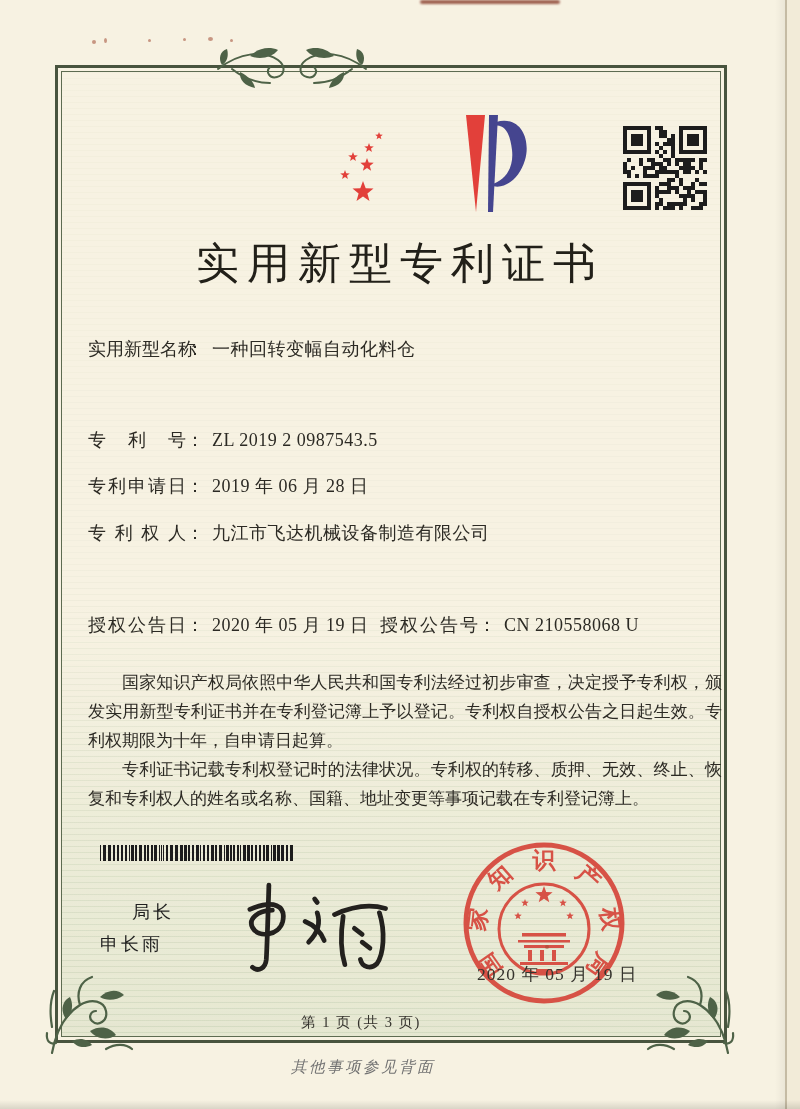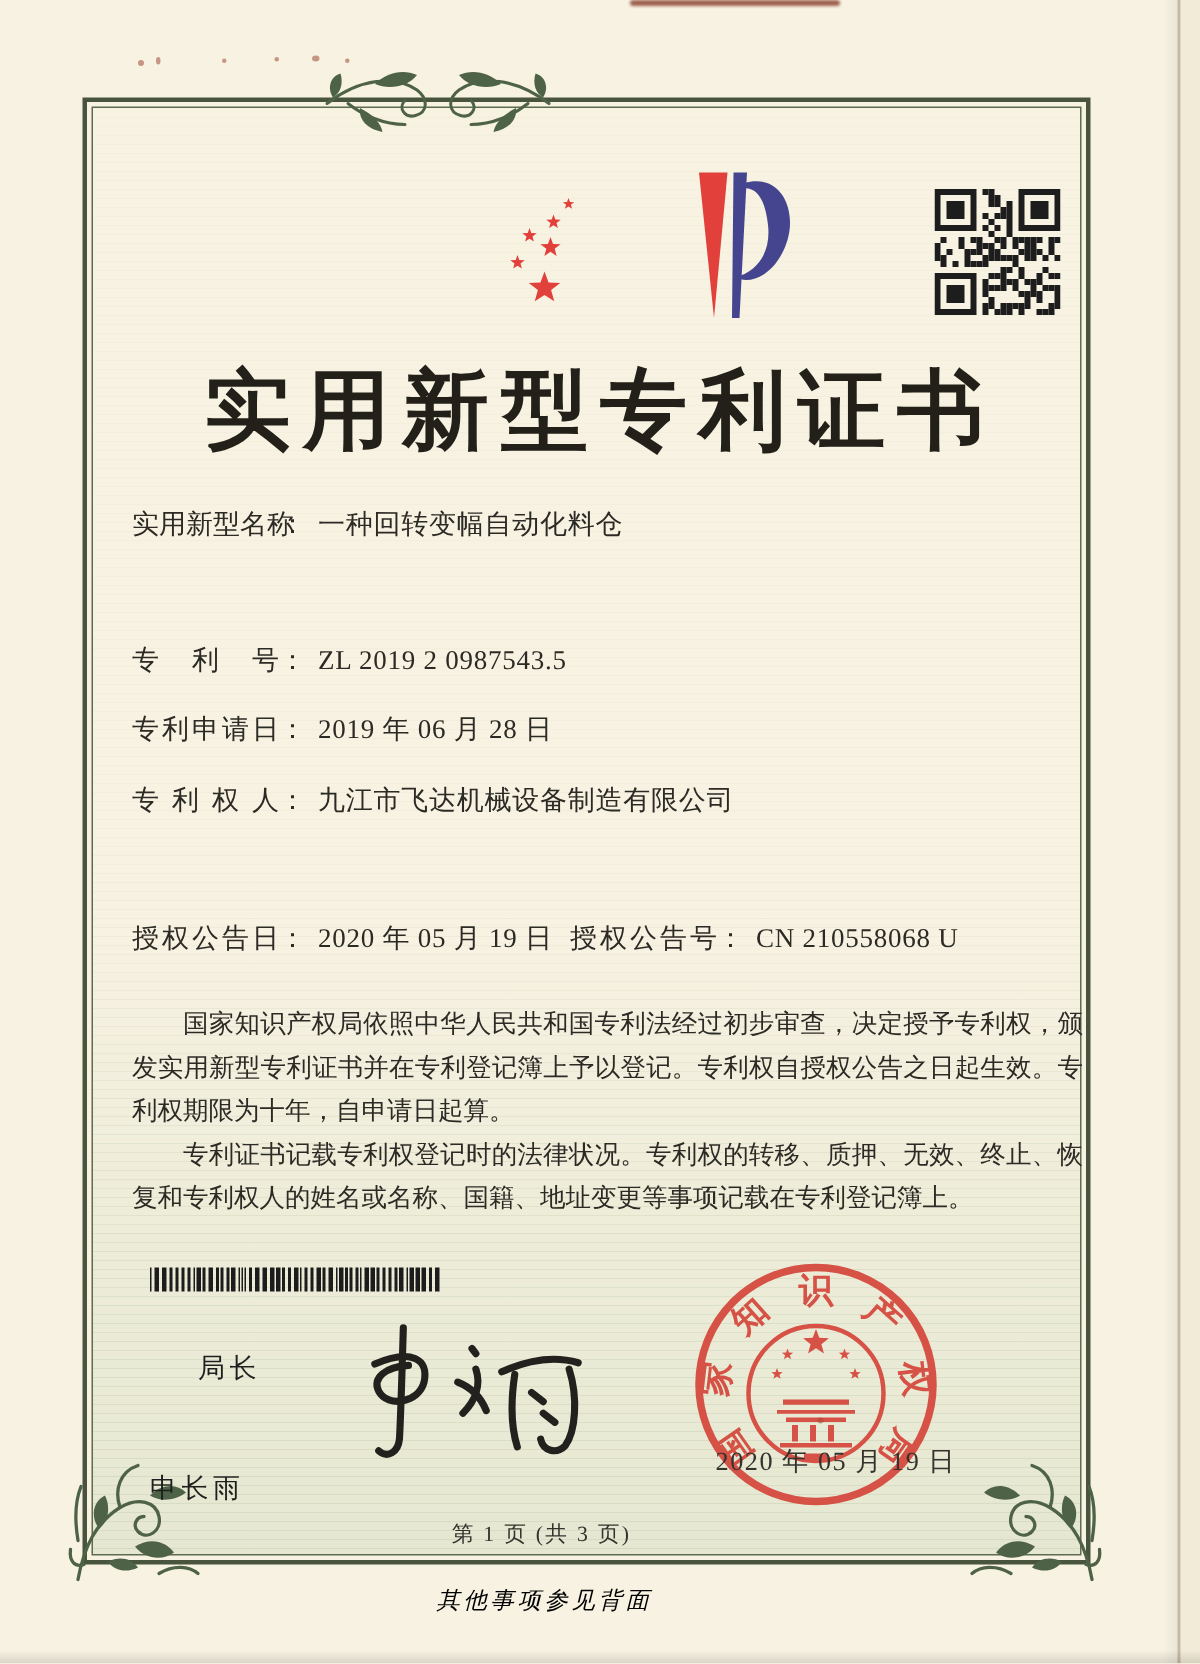--- a/index.html
+++ b/index.html
@@ -10,40 +10,40 @@
   .frame-inner{position:absolute;inset:3px;border:1px solid #5d6b51;}
   
   .waves{position:absolute;inset:4px;
          background:
            repeating-linear-gradient(180deg, rgba(120,152,108,.16) 0 1px, rgba(120,152,108,0) 1px 6px),
            linear-gradient(180deg, rgba(190,210,172,0) 55%, rgba(190,210,172,.22) 78%, rgba(186,206,168,.30) 100%);
          -webkit-mask-image:linear-gradient(180deg, rgba(0,0,0,.18) 0%, rgba(0,0,0,.22) 50%, rgba(0,0,0,.75) 72%, rgba(0,0,0,.95) 100%);
          mask-image:linear-gradient(180deg, rgba(0,0,0,.18) 0%, rgba(0,0,0,.22) 50%, rgba(0,0,0,.75) 72%, rgba(0,0,0,.95) 100%);}
   .abs{position:absolute;}
   .cert-no{left:86px;top:121px;font-size:18px;letter-spacing:1.5px;color:#33312c;}
-  .cert-title{left:0;right:0;top:235px;text-align:center;font-size:58px;letter-spacing:8px;
-              font-weight:700;color:#222019;}
+  .cert-title{left:0;right:0;top:235px;text-align:center;font-size:43px;letter-spacing:8px;
+              font-weight:400;color:#222019;}
   .field-row{left:88px;font-size:18px;color:#2c2a24;white-space:nowrap;}
   .flabel{display:inline-block;width:98px;text-align:justify;text-align-last:justify;vertical-align:top;}
   .fcolon{display:inline-block;margin-right:8px;}
   .fvalue{letter-spacing:.5px;}
   .grant-no-pair{position:absolute;left:292px;top:0;}
   .paras{left:88px;top:648px;width:634px;margin-top:20px;}
   .paras p{margin:0;font-size:17px;line-height:29px;text-indent:2em;text-align:justify;color:#2c2a24;}
   .barcode{left:100px;top:845px;width:198px;height:16px;display:flex;align-items:stretch;}
   .barcode .bar{background:#1c1c1c;}
   .officer{font-family:"Liberation Sans","DejaVu Sans",sans-serif;font-size:18px;letter-spacing:3px;color:#1f1f1f;}
   .officer-title{left:100px;top:900px;margin-left:32px;}
-  .officer-name{left:100px;top:932px;margin-top:48px;}
+  .officer-name{left:100px;top:932px;}
   .sig-svg{left:220px;top:880px;}
   .seal-svg{left:461px;top:839px;opacity:.93;}
   .seal-date{left:477px;top:962px;font-size:17.5px;letter-spacing:1px;color:#35332d;z-index:6;}
   .page-no{left:261px;top:1013px;width:200px;text-align:center;font-size:14.5px;letter-spacing:1.5px;color:#34322c;}
   .back-note{left:253px;top:1057px;width:220px;text-align:center;font-size:15.5px;font-style:italic;
-             letter-spacing:2.5px;color:#000000;}
+             letter-spacing:2.5px;color:#737373;}
   .orn{color:#4e6247;}
   .speck{position:absolute;border-radius:50%;background:#a14a33;opacity:.55;}
   .smudge{left:420px;top:0;width:140px;height:4px;background:#81301f;border-radius:3px;filter:blur(1.2px);opacity:.75;}
   .edge-right-band{top:0;bottom:0;right:0;width:13px;background:#f2ebd8;}
   .edge-right-line{top:0;bottom:0;right:13px;width:2px;background:#bcb299;opacity:.85;}
   .edge-right-shade{top:0;bottom:0;right:15px;width:10px;background:linear-gradient(90deg, rgba(0,0,0,0), rgba(0,0,0,.05));}
   .edge-bottom{left:0;right:0;bottom:0;height:9px;background:linear-gradient(180deg, rgba(0,0,0,0), rgba(0,0,0,.12));}
 </style>
 </head>
 <body>

